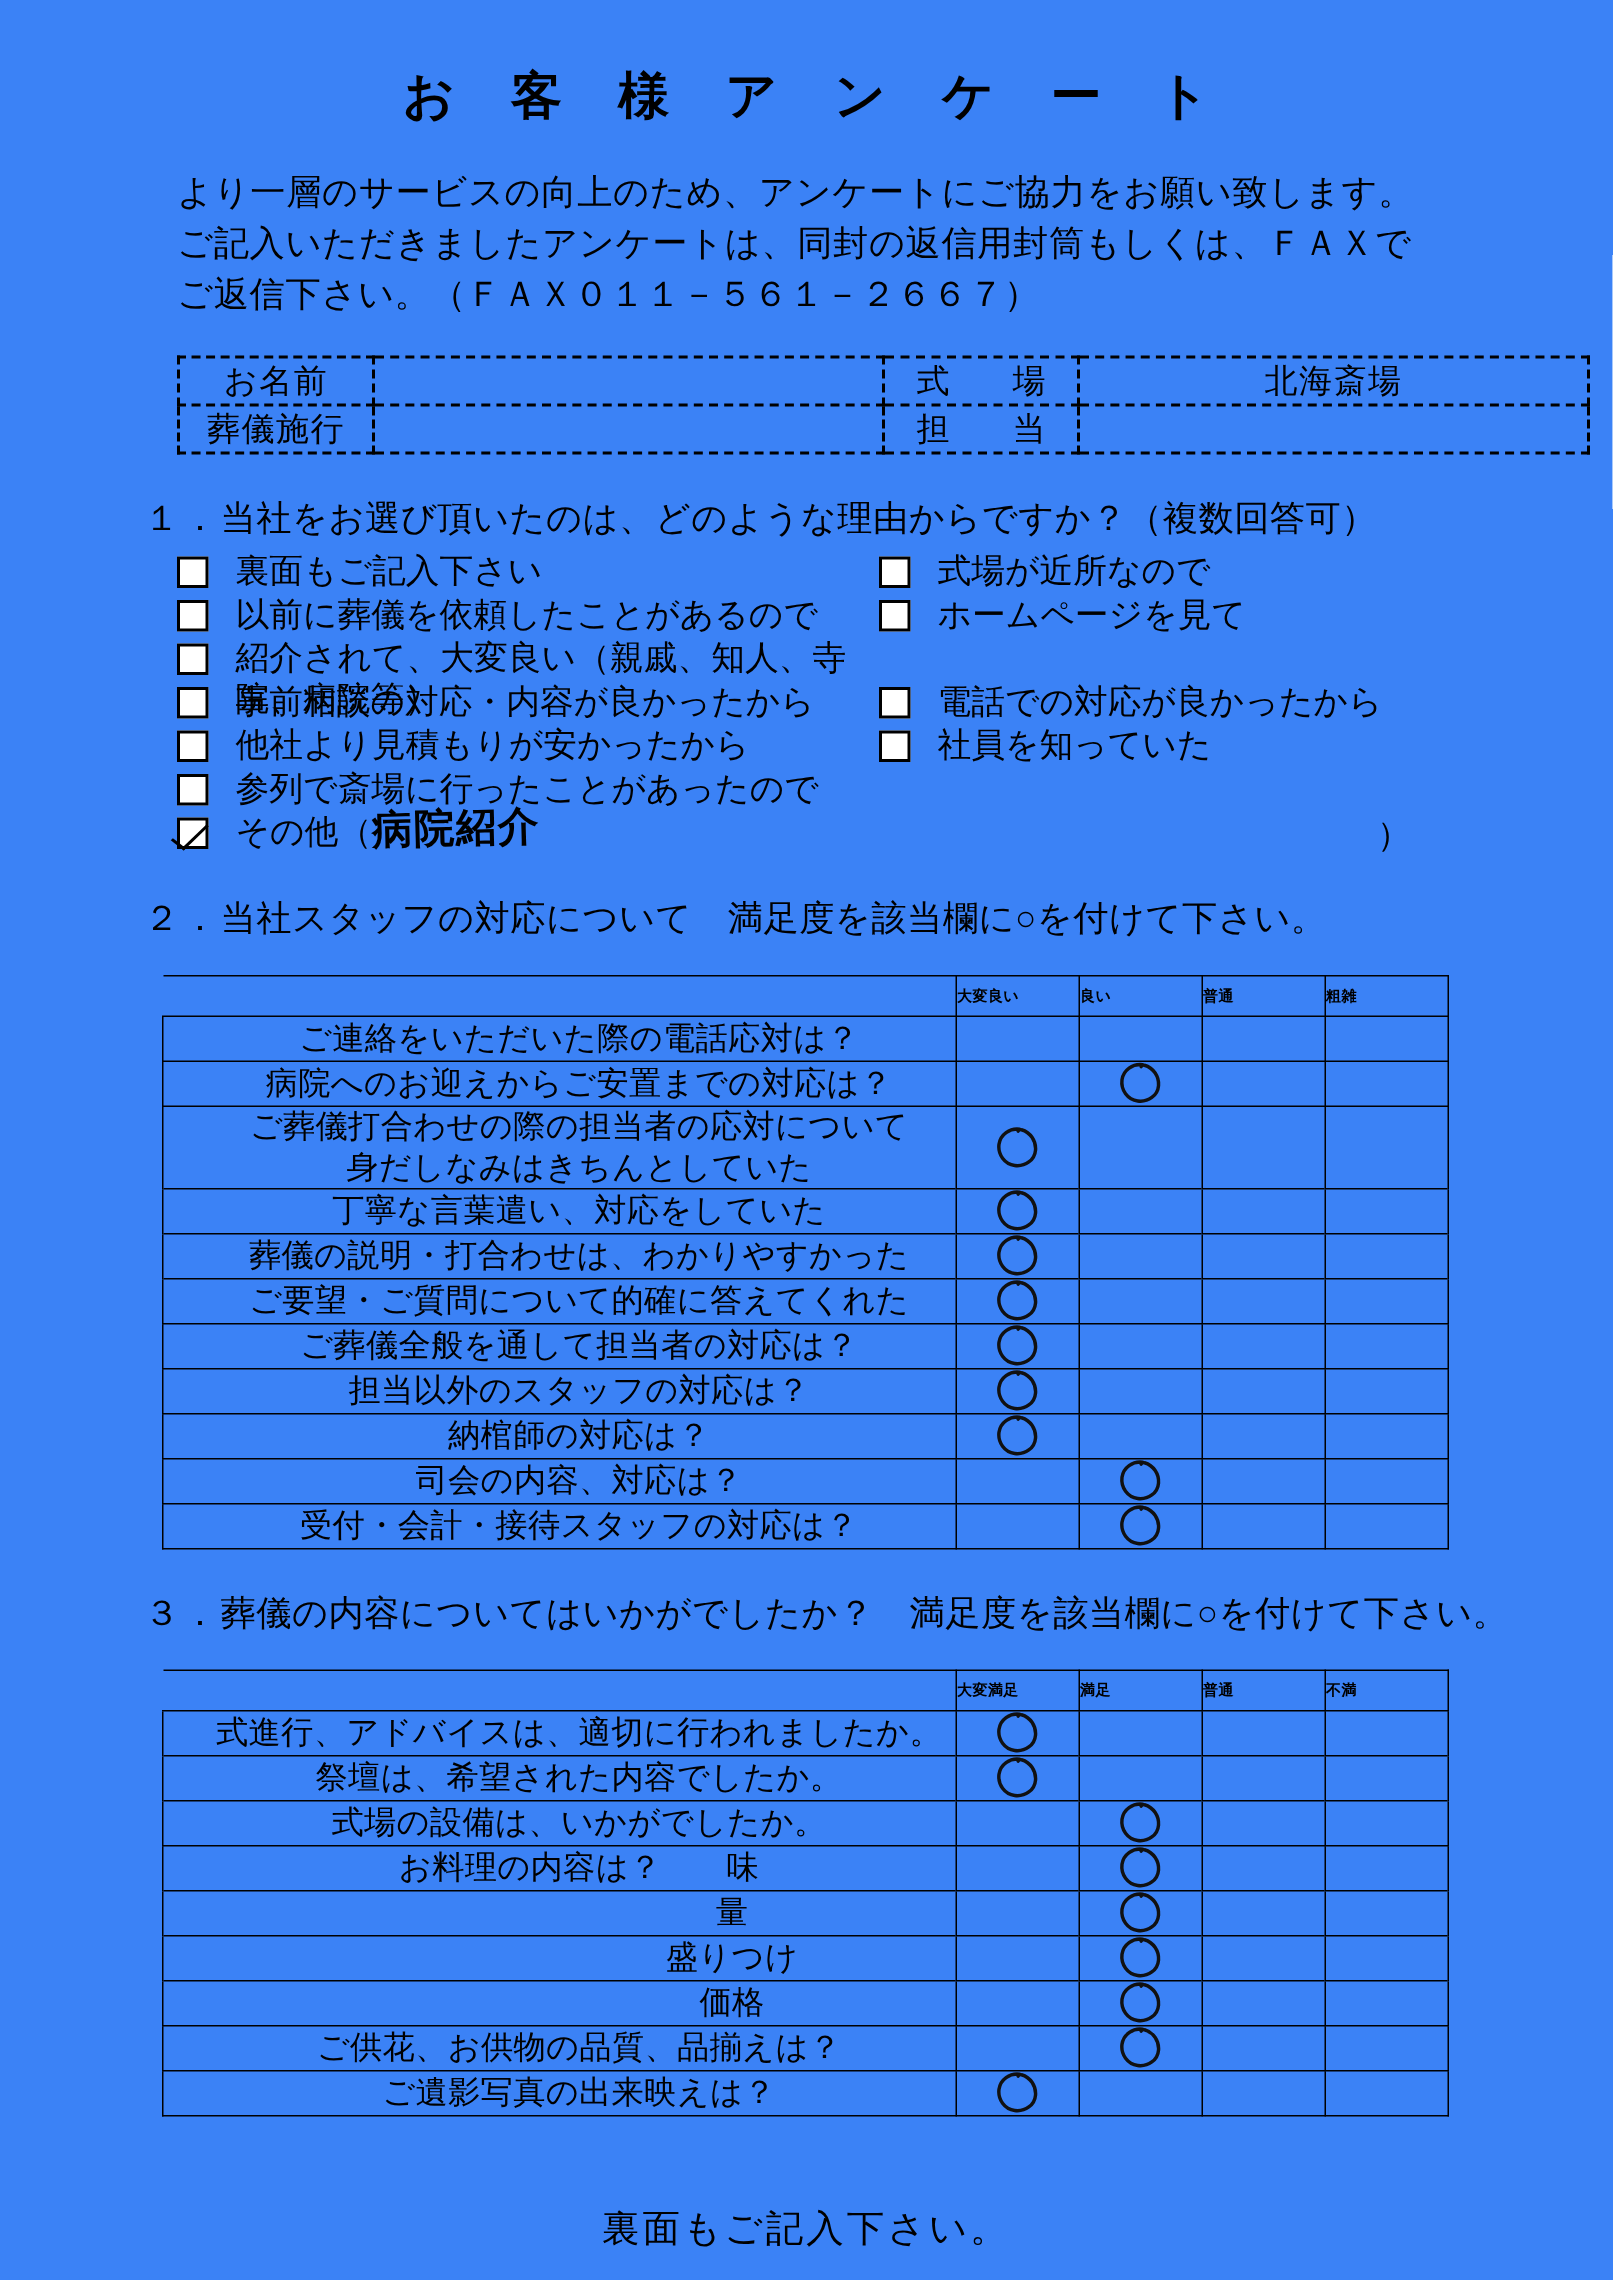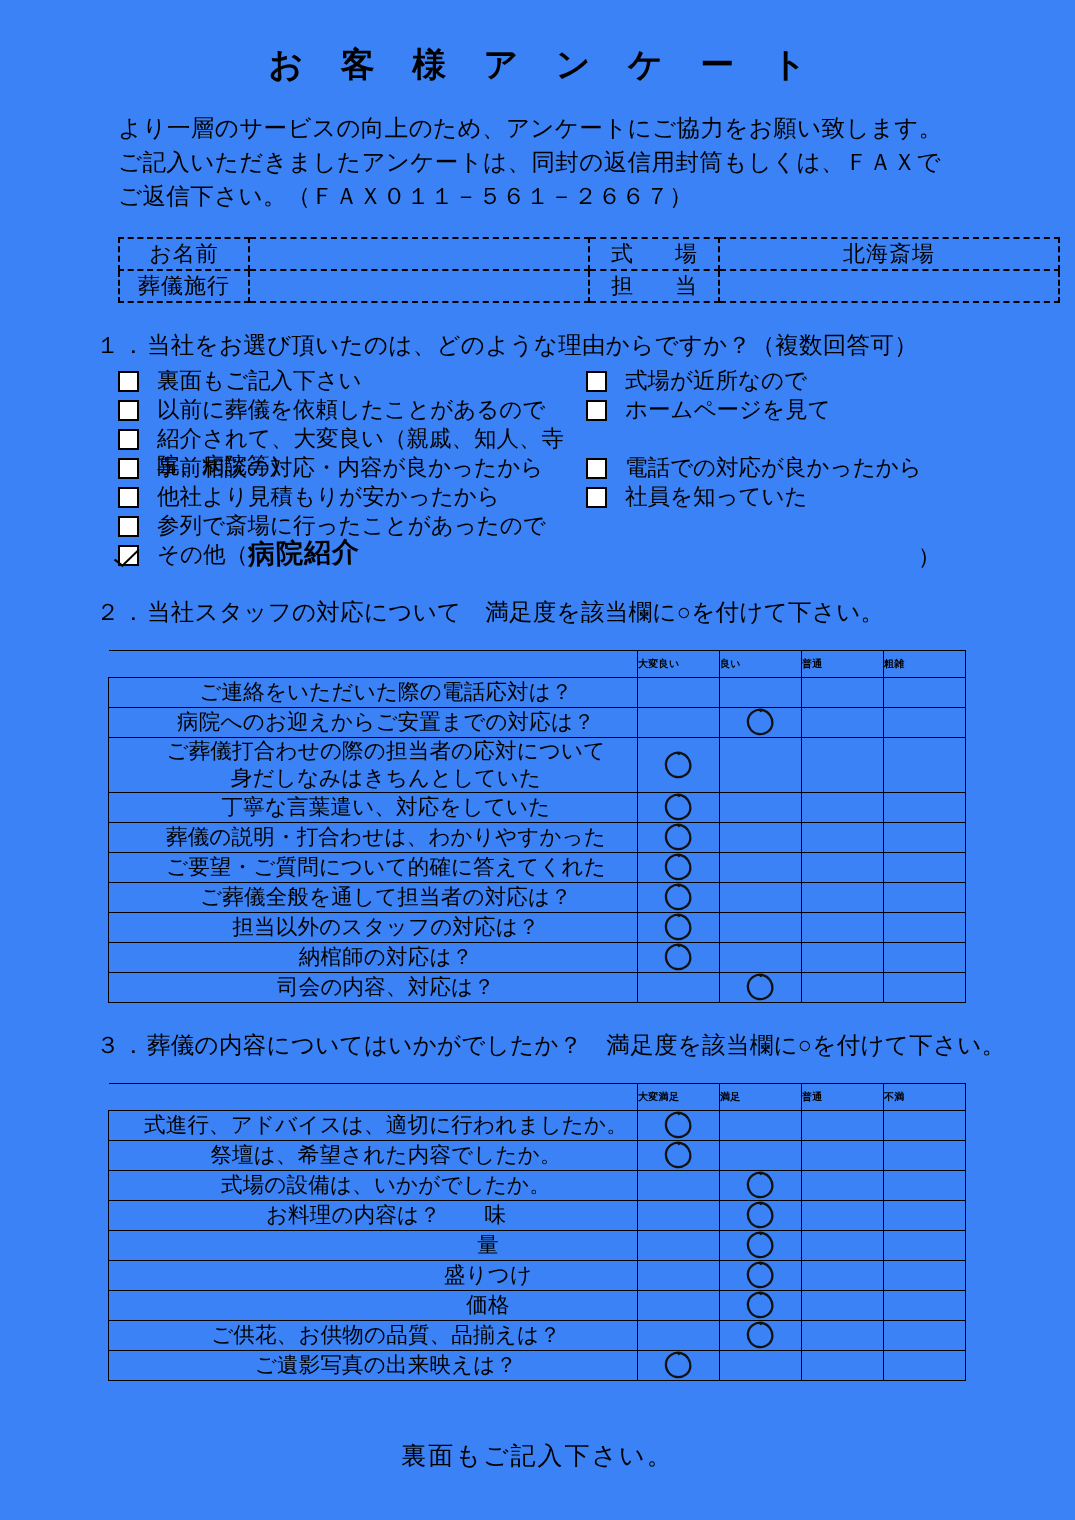--- a/index.html
+++ b/index.html
@@ -416,20 +416,33 @@
             <td class="cell-r">
               <span class="circle">
                 <svg viewBox="0 0 34 34" xmlns="http://www.w3.org/2000/svg">
                   <path d="M19 3.2 C11.5 2.2 4.4 7.4 3.4 14.6 C2.4 22.3 7.6 29.6 15.3 30.6 C23.3 31.6 30.4 26.4 31 18.9 C31.5 12.2 27.3 5.6 20.4 3.6 C19.2 3.2 18.4 3.5 17.9 4.6" fill="none" stroke="#111" stroke-width="2.6" stroke-linecap="round" stroke-linejoin="round"></path>
                 </svg>
               </span>
             </td>
             <td class="cell-r"></td>
             <td class="cell-r"></td>
           </tr>
+          <tr>
+            <td class="qcell">受付・会計・接待スタッフの対応は？</td>
+            <td class="cell-r"></td>
+            <td class="cell-r">
+              <span class="circle">
+                <svg viewBox="0 0 34 34" xmlns="http://www.w3.org/2000/svg">
+                  <path d="M19 3.2 C11.5 2.2 4.4 7.4 3.4 14.6 C2.4 22.3 7.6 29.6 15.3 30.6 C23.3 31.6 30.4 26.4 31 18.9 C31.5 12.2 27.3 5.6 20.4 3.6 C19.2 3.2 18.4 3.5 17.9 4.6" fill="none" stroke="#111" stroke-width="2.6" stroke-linecap="round" stroke-linejoin="round"></path>
+                </svg>
+              </span>
+            </td>
+            <td class="cell-r"></td>
+            <td class="cell-r"></td>
+          </tr>
         </tbody>
     </table>
   </div>
 
   <div class="q-head">
     <span class="qnum">３．</span><span>葬儀の内容についてはいかがでしたか？　満足度を該当欄に○を付けて下さい。</span>
   </div>
   <div class="rate-wrap">
     <table class="rate-table" id="q3-table">
       <colgroup>

